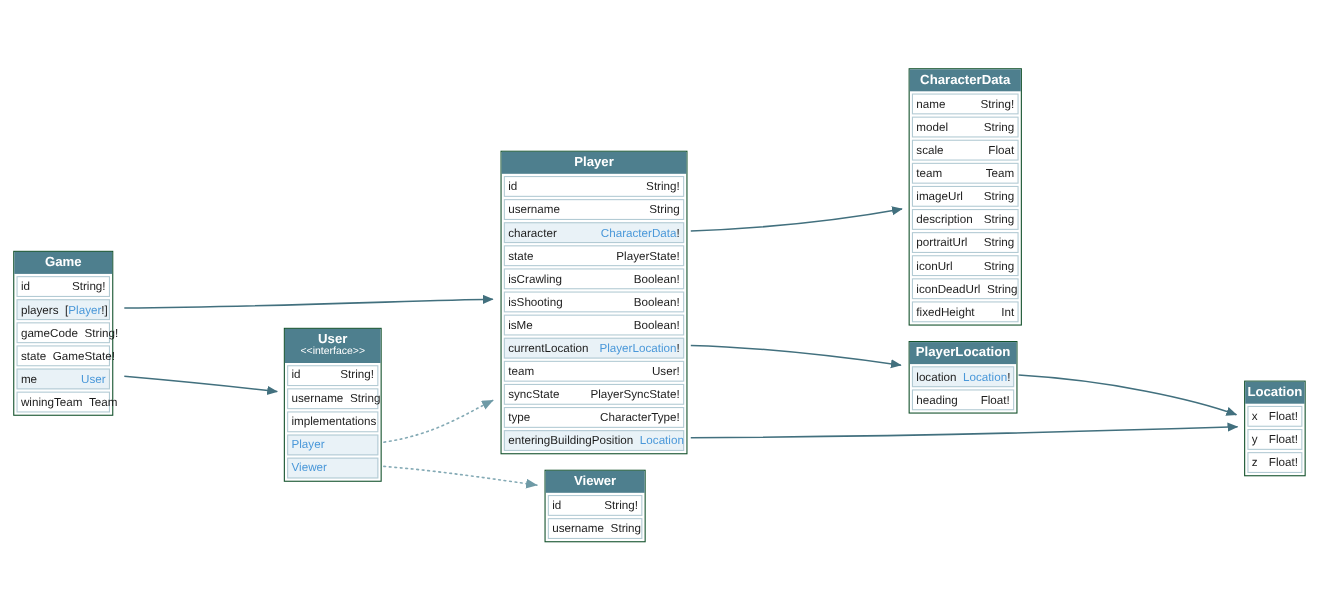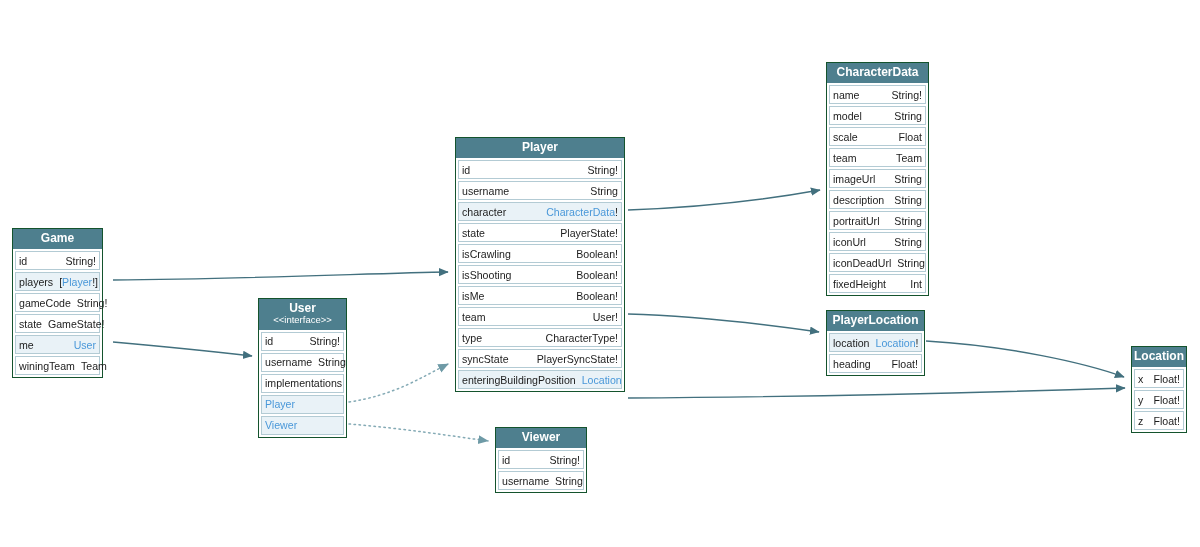--- a/index.html
+++ b/index.html
@@ -163,32 +163,36 @@
           <span class="ftype"><span class="">Boolean!</span></span>
         </div>
         <div class="row">
           <span class="fname">isShooting</span>
           <span class="ftype"><span class="">Boolean!</span></span>
         </div>
         <div class="row">
           <span class="fname">isMe</span>
           <span class="ftype"><span class="">Boolean!</span></span>
         </div>
+        <div class="row linked">
+          <span class="fname">currentLocation</span>
+          <span class="ftype"><span class="link">PlayerLocation</span><span>!</span></span>
+        </div>
         <div class="row">
           <span class="fname">team</span>
           <span class="ftype"><span class="">User!</span></span>
         </div>
         <div class="row">
+          <span class="fname">syncState</span>
+          <span class="ftype"><span class="">PlayerSyncState!</span></span>
+        </div>
+        <div class="row">
           <span class="fname">type</span>
           <span class="ftype"><span class="">CharacterType!</span></span>
         </div>
-        <div class="row">
-          <span class="fname">syncState</span>
-          <span class="ftype"><span class="">PlayerSyncState!</span></span>
-        </div>
         <div class="row linked">
           <span class="fname">enteringBuildingPosition</span>
           <span class="ftype"><span class="link">Location</span></span>
         </div>
       </div>
   </div>
 
   <div class="table" style="left:495px; top:427px; width:92px;">
     <div class="thead">
       <div class="title">Viewer</div>

